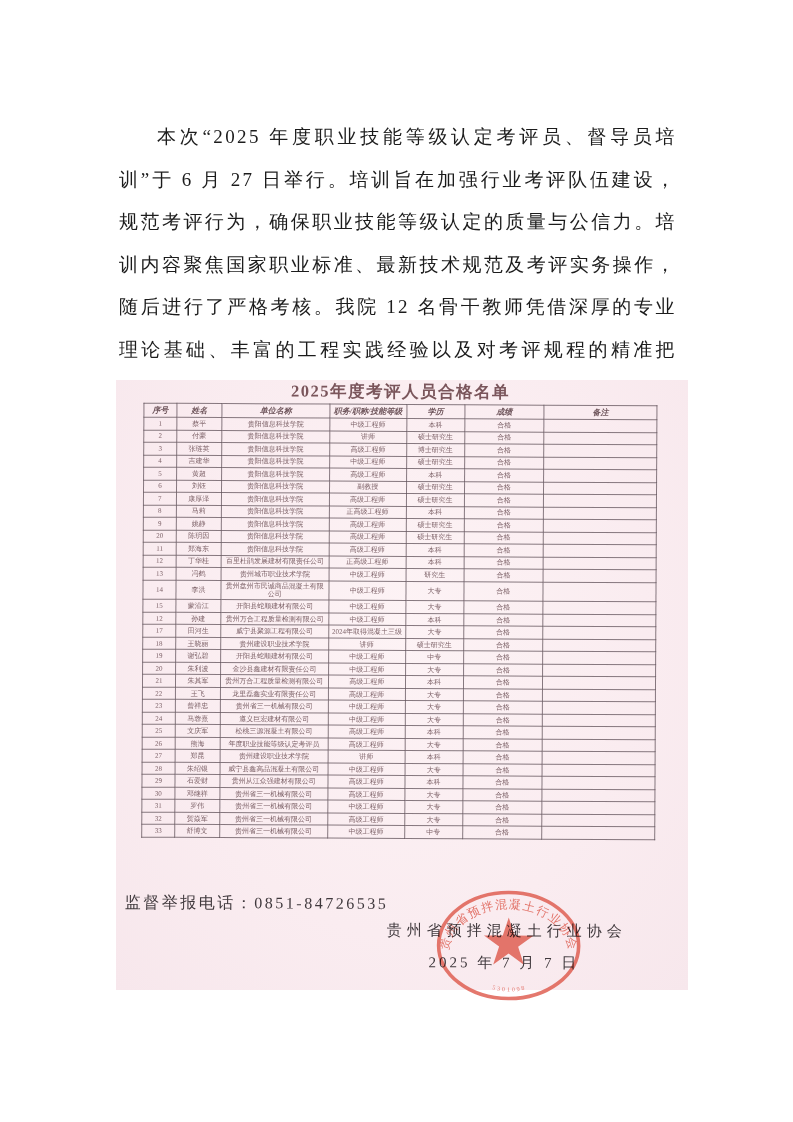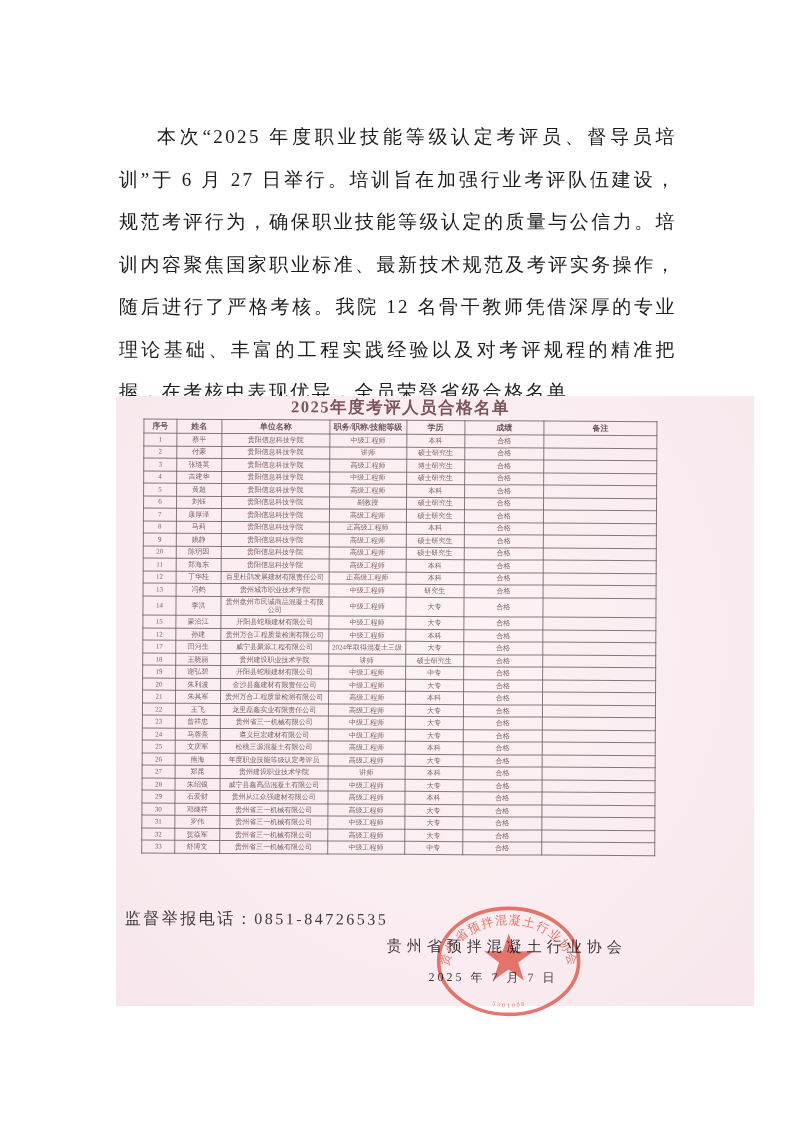--- a/index.html
+++ b/index.html
@@ -18,21 +18,21 @@
     line-height: 42.5px;
     letter-spacing: 2.4px;
     color: #1c1c1c;
     text-align: justify;
     text-align-last: left;
     text-indent: 2em;
   }
   
   .photo {
     position: absolute;
-    left: 116px; top: 396px; width: 638px; height: 610px;
+    left: 116px; top: 380px; width: 572px; height: 610px;
     background: radial-gradient(ellipse at 50% 40%, #fdf3f5 0%, #faecf0 60%, #f7e7ec 100%);
     color: #7c6167;
     filter: blur(0.3px);
   }
   .photo-inner { position: absolute; inset: 0; transform: rotate(0.3deg); }
   .table-title {
     position: absolute; left: 26px; top: 1px; width: 514px;
     text-align: center;
     font-size: 16.5px; font-weight: bold;
     letter-spacing: 1.5px;
@@ -44,20 +44,21 @@
     table-layout: fixed;
   }
   table.roster, table.roster th, table.roster td {
     border: 1px solid rgba(95, 80, 88, 0.75);
   }
   table.roster th {
     font-size: 8px; font-weight: bold;
     color: #6f565c;
     padding: 2px 0;
     line-height: 1.15;
+    font-style: italic;
   }
   table.roster td {
     font-size: 7px;
     color: #7c6167;
     text-align: center;
     vertical-align: middle;
     padding: 1px 1px;
     line-height: 1.2;
     height: 12.5px;
     word-break: break-all;
@@ -67,21 +68,21 @@
     font-size: 16px; letter-spacing: 2.5px;
     color: #3f383c;
   }
   .org-line {
     position: absolute; left: 272px; top: 541px;
     font-size: 15px; letter-spacing: 5px;
     color: #3f383c;
   }
   .date-line {
     position: absolute; left: 314px; top: 573px;
-    font-size: 12px; letter-spacing: 3px;
+    font-size: 15px; letter-spacing: 3px;
     color: #3f383c;
   }
   .seal {
     position: absolute; left: 318px; top: 506px;
     width: 152px; height: 120px;
     opacity: 0.78;
     mix-blend-mode: multiply;
     pointer-events: none;
   }
 </style>

